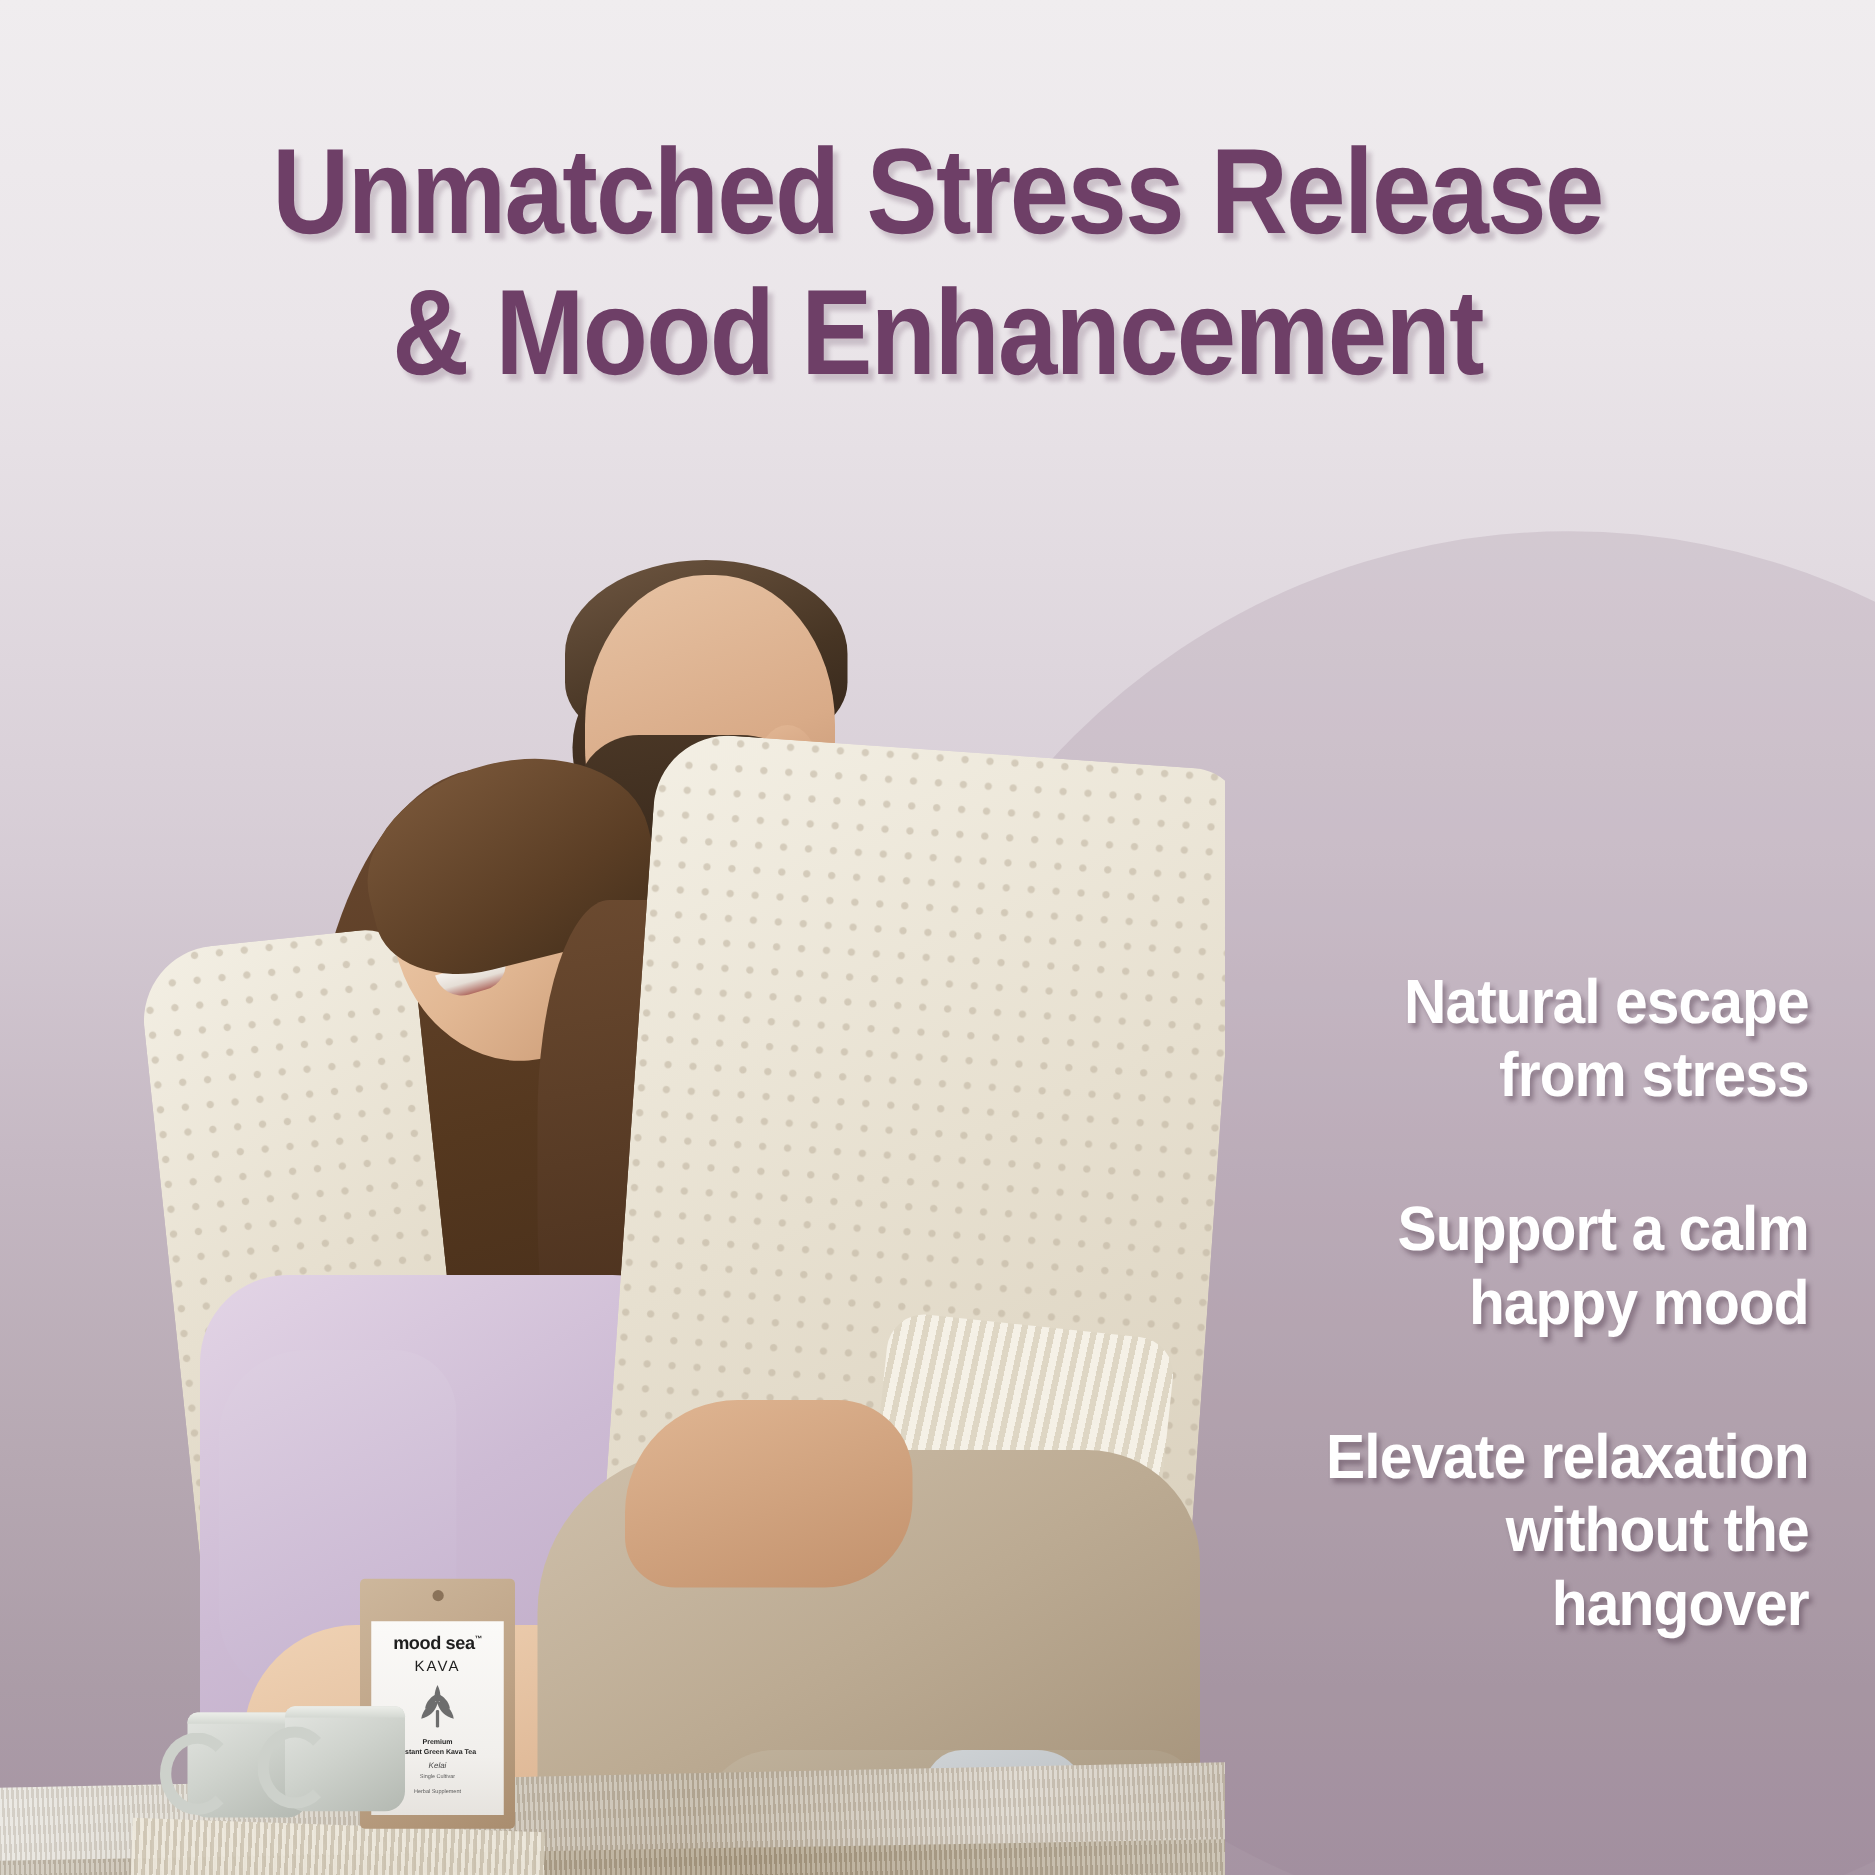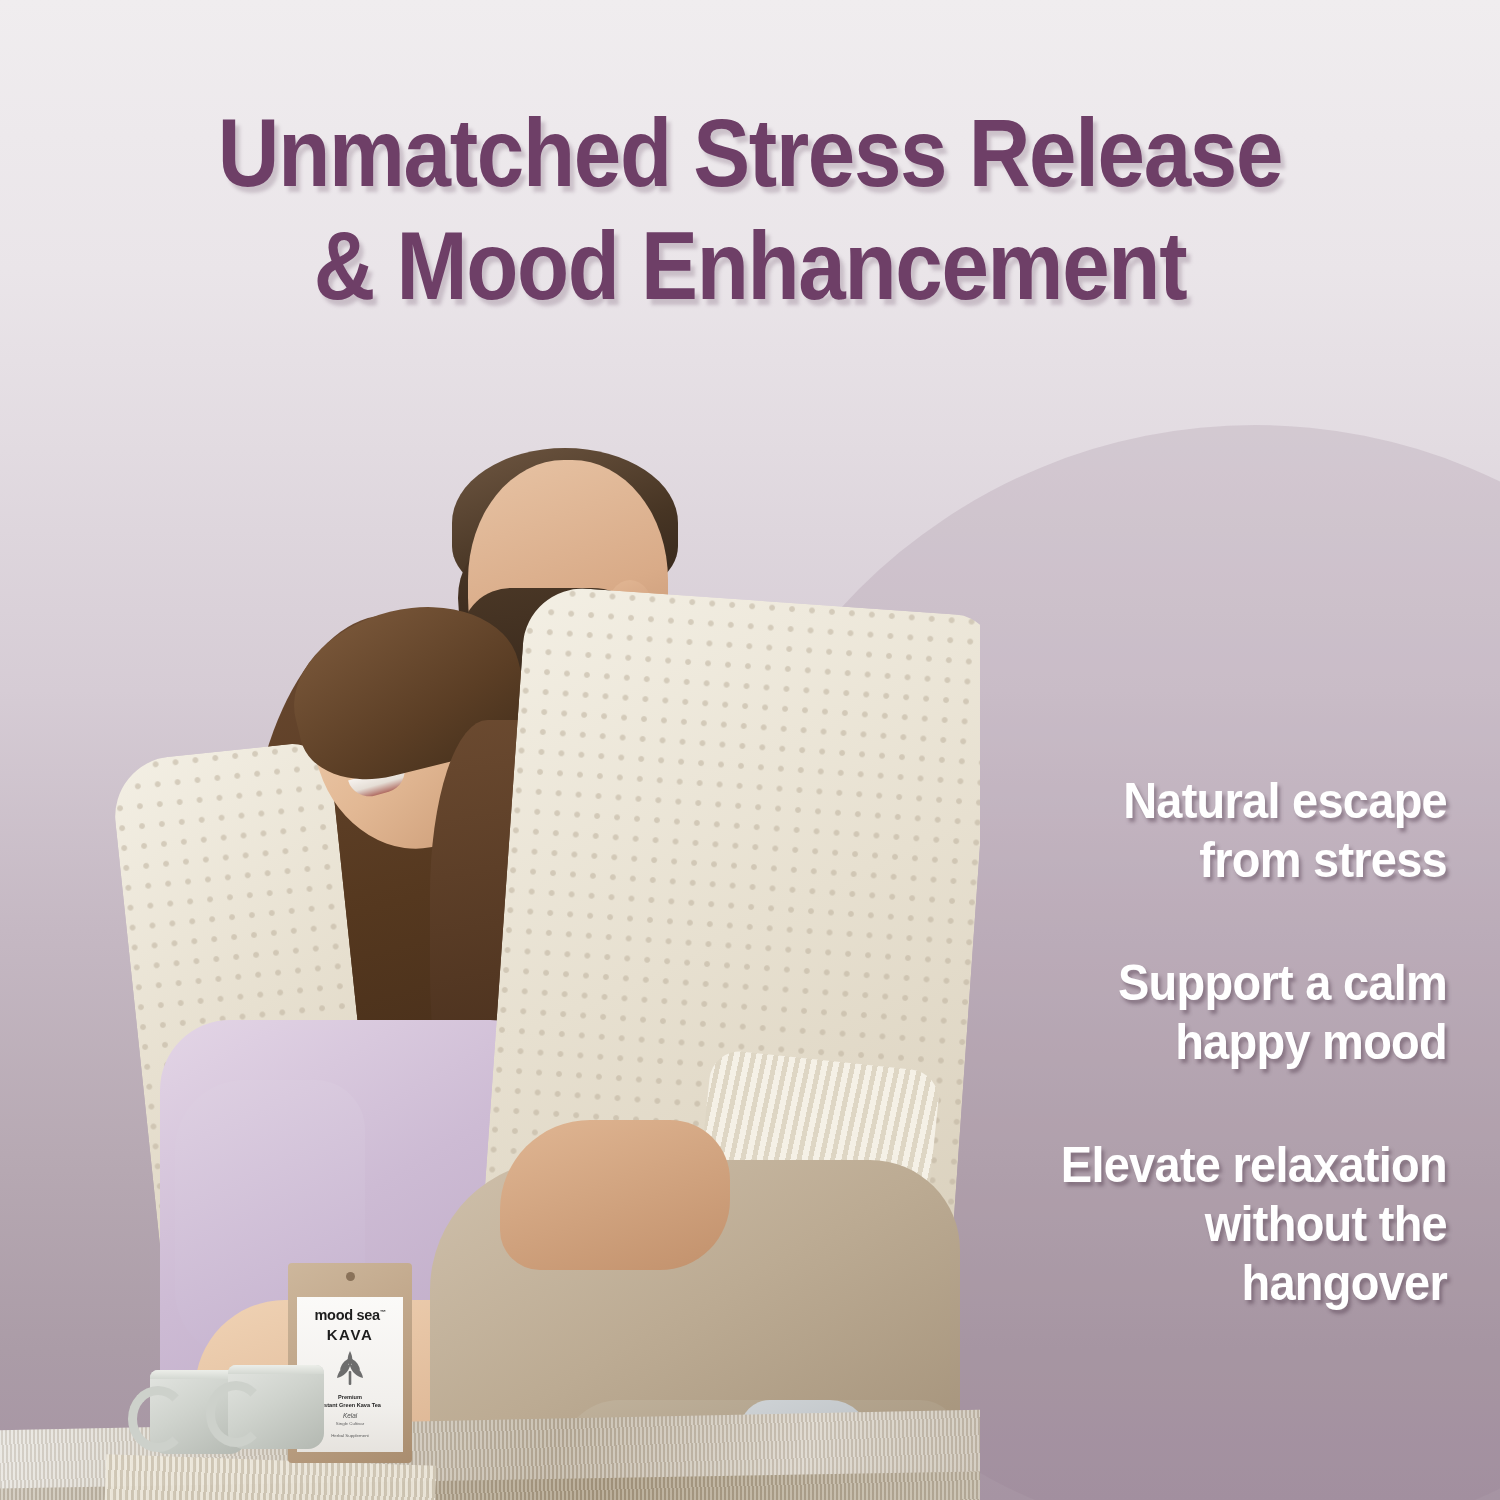--- a/index.html
+++ b/index.html
@@ -261,21 +261,21 @@
     background: linear-gradient(180deg,#fbfaf8 0%,#f1efec 70%,#e6e3de 100%);
     text-align: center;
     color: #1e1e1e;
   }
   .p-brand {
     font-size: 14.5px; font-weight: bold; letter-spacing: -0.3px;
     margin-top: 11px; line-height: 1;
   }
   .p-brand sup { font-size: 6px; vertical-align: super; }
   .p-kava {
-    font-size: 15px; font-weight: bold; letter-spacing: 1.6px;
+    font-size: 12px; font-weight: normal; letter-spacing: 1.6px;
     margin-top: 3px;
   }
   .p-leaf { margin-top: 6px; line-height: 0; }
   .p-premium { font-size: 5.6px; font-weight: bold; margin-top: 7px; }
   .p-type { font-size: 5.6px; font-weight: bold; margin-top: 2px; }
   .p-cultivar-name { font-size: 6.4px; font-style: italic; margin-top: 4px; color: #4a4a4a; }
   .p-cultivar { font-size: 4.4px; margin-top: 2px; color: #5c5c5c; }
   .p-supp { font-size: 4.4px; margin-top: 7px; color: #5c5c5c; }
 
   

